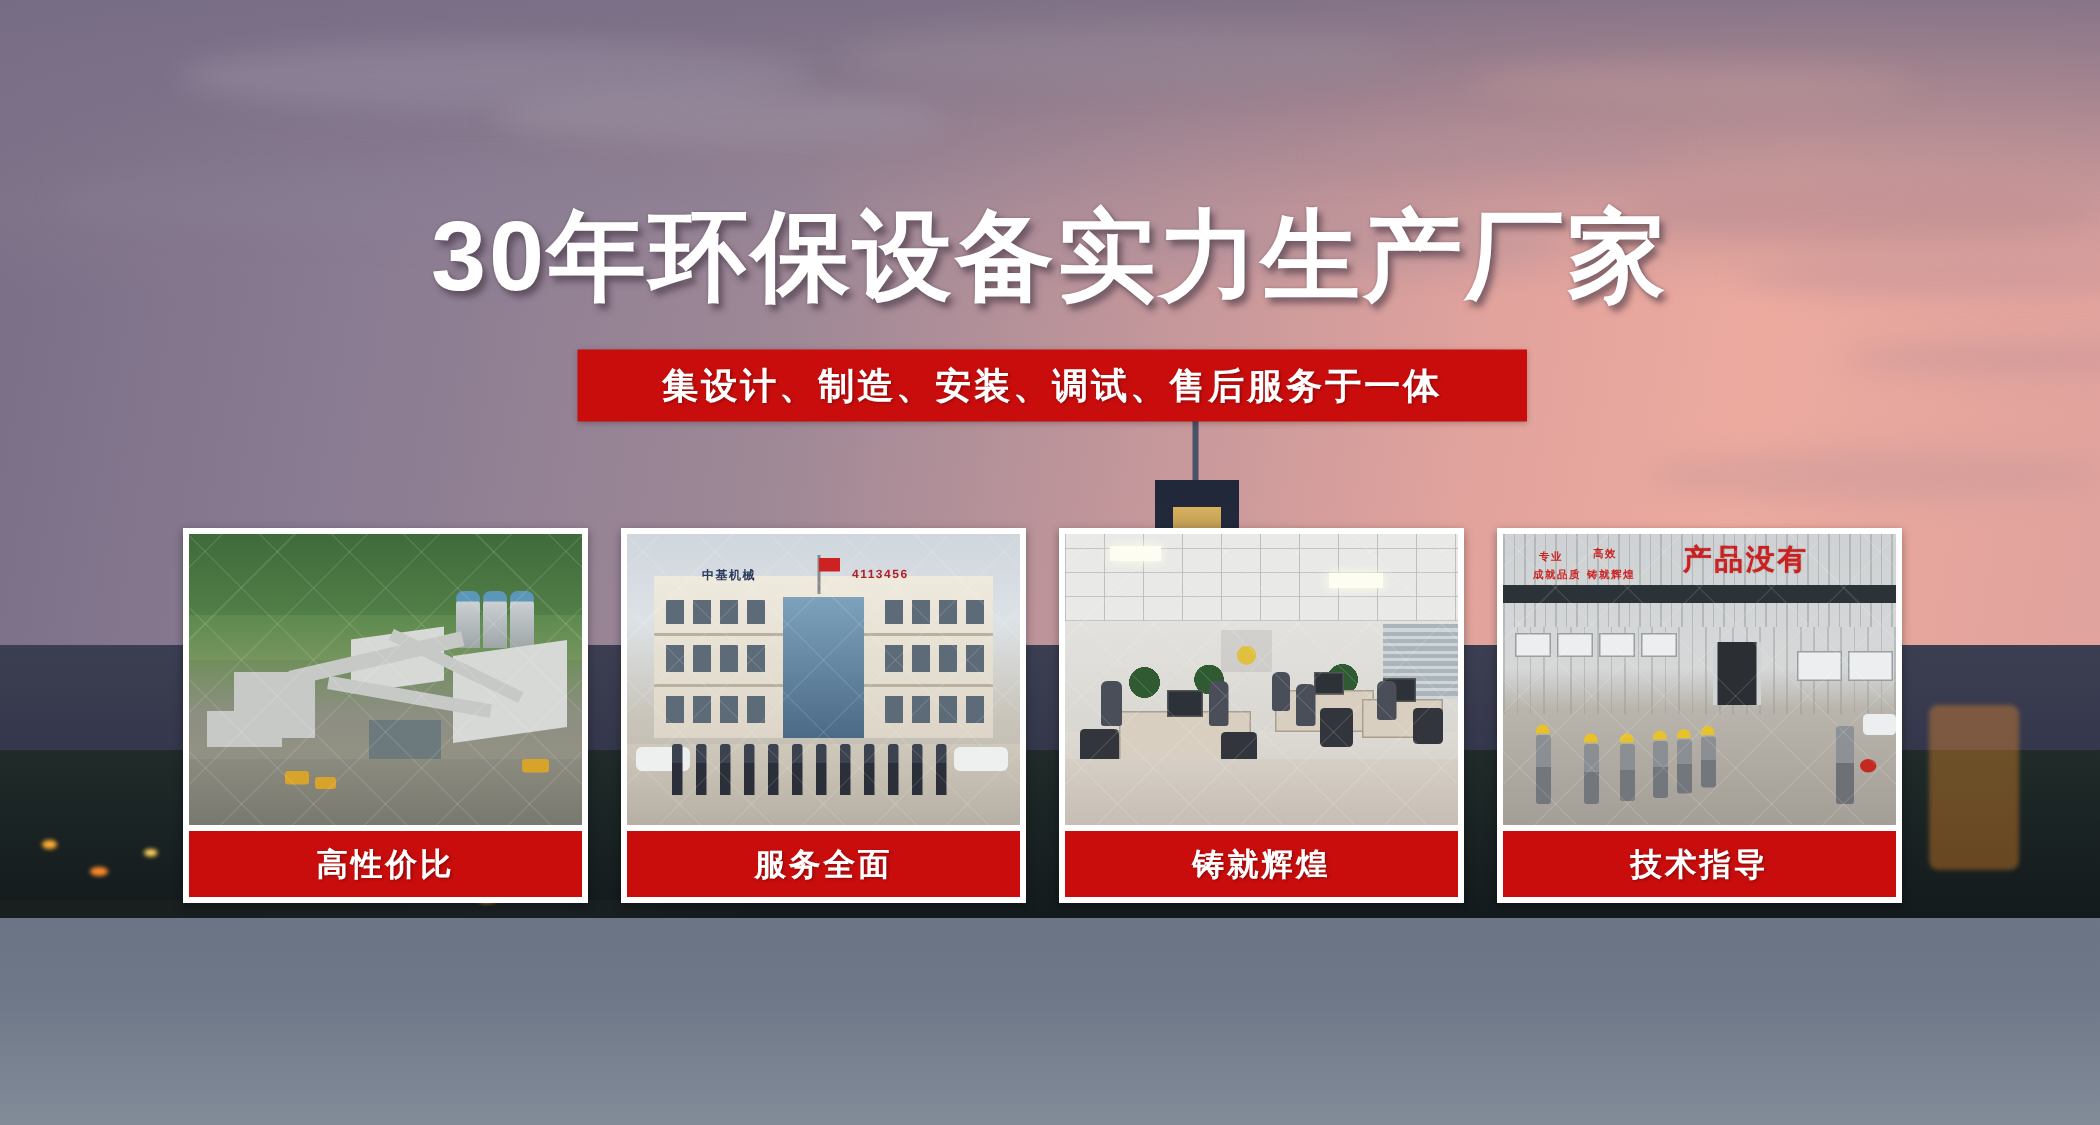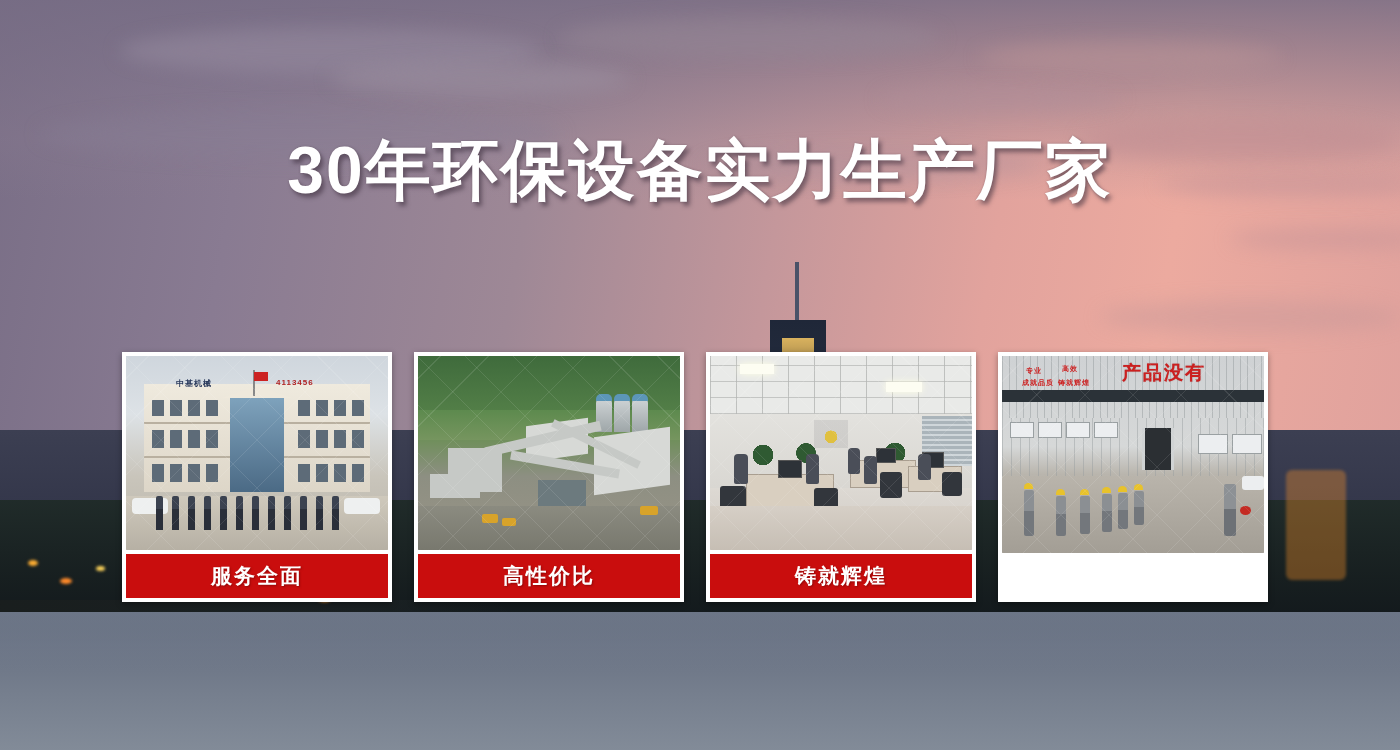--- a/index.html
+++ b/index.html
@@ -264,22 +264,54 @@
   <div class="lights" style="left:232px;top:590px;width:12px;height:6px;background:#ffb23a;"></div>
   <div class="lights" style="left:276px;top:578px;width:9px;height:5px;background:#ffd45a;"></div>
   <div class="lights" style="left:318px;top:596px;width:13px;height:6px;background:#ff9a2a;"></div>
   <div class="lights" style="left:1286px;top:470px;width:60px;height:110px;background:rgba(255,150,40,.35);border-radius:6px;"></div>
   <div class="lights" style="left:1210px;top:500px;width:40px;height:80px;background:rgba(255,170,60,.28);border-radius:6px;"></div>
   <div class="river"></div>
   <div class="river-shine"></div>
 
   <div class="headline">30年环保设备实力生产厂家</div>
 
+  <div class="subbanner">
+    <span>集设计、制造、安装、调试、售后服务于一体</span>
+  </div>
 
   <div class="cards">
+
+    <div class="card">
+      <div class="card-photo p2">
+        <div class="forest"></div>
+        <div class="forest2"></div>
+        <div class="silo" style="left:178px;"></div>
+        <div class="silo" style="left:196px;"></div>
+        <div class="silo" style="left:214px;"></div>
+        <div class="silo-top" style="left:178px;top:38px;"></div>
+        <div class="silo-top" style="left:196px;top:38px;"></div>
+        <div class="silo-top" style="left:214px;top:38px;"></div>
+        <div class="hall" style="left:176px;top:76px;width:76px;height:58px;"></div>
+        <div class="hall" style="left:108px;top:66px;width:62px;height:36px;"></div>
+        <div class="conv" style="left:66px;top:78px;width:118px;height:10px;transform:rotate(-13deg);"></div>
+        <div class="conv" style="left:92px;top:104px;width:110px;height:9px;transform:rotate(10deg);"></div>
+        <div class="conv" style="left:130px;top:84px;width:96px;height:8px;transform:rotate(26deg);"></div>
+        <div class="conv" style="left:30px;top:92px;width:54px;height:44px;"></div>
+        <div class="conv" style="left:12px;top:118px;width:50px;height:24px;"></div>
+        <div class="conv" style="left:120px;top:124px;width:48px;height:26px;background:#6c7a7e;"></div>
+        <div class="yard"></div>
+        <div class="mach" style="left:64px;top:158px;width:16px;height:9px;"></div>
+        <div class="mach" style="left:84px;top:162px;width:14px;height:8px;"></div>
+        <div class="mach" style="left:222px;top:150px;width:18px;height:9px;"></div>
+        <div class="wm"></div>
+      </div>
+      <div class="card-label">
+        <span>高性价比</span>
+      </div>
+    </div>
 
     <div class="card">
       <div class="card-photo p1">
         <div class="bldg"></div>
         <div class="floor" style="top:66px;"></div>
         <div class="floor" style="top:100px;"></div>
         <div class="win" style="left:26px;top:44px;width:12px;height:16px;"></div>
         <div class="win" style="left:44px;top:44px;width:12px;height:16px;"></div>
         <div class="win" style="left:62px;top:44px;width:12px;height:16px;"></div>
         <div class="win" style="left:80px;top:44px;width:12px;height:16px;"></div>
@@ -325,49 +357,20 @@
         <div class="person" style="left:190px;"></div>
         <div class="person" style="left:206px;"></div>
         <div class="wm"></div>
       </div>
       <div class="card-label">
         <span>服务全面</span>
       </div>
     </div>
 
     <div class="card">
-      <div class="card-photo p2">
-        <div class="forest"></div>
-        <div class="forest2"></div>
-        <div class="silo" style="left:178px;"></div>
-        <div class="silo" style="left:196px;"></div>
-        <div class="silo" style="left:214px;"></div>
-        <div class="silo-top" style="left:178px;top:38px;"></div>
-        <div class="silo-top" style="left:196px;top:38px;"></div>
-        <div class="silo-top" style="left:214px;top:38px;"></div>
-        <div class="hall" style="left:176px;top:76px;width:76px;height:58px;"></div>
-        <div class="hall" style="left:108px;top:66px;width:62px;height:36px;"></div>
-        <div class="conv" style="left:66px;top:78px;width:118px;height:10px;transform:rotate(-13deg);"></div>
-        <div class="conv" style="left:92px;top:104px;width:110px;height:9px;transform:rotate(10deg);"></div>
-        <div class="conv" style="left:130px;top:84px;width:96px;height:8px;transform:rotate(26deg);"></div>
-        <div class="conv" style="left:30px;top:92px;width:54px;height:44px;"></div>
-        <div class="conv" style="left:12px;top:118px;width:50px;height:24px;"></div>
-        <div class="conv" style="left:120px;top:124px;width:48px;height:26px;background:#6c7a7e;"></div>
-        <div class="yard"></div>
-        <div class="mach" style="left:64px;top:158px;width:16px;height:9px;"></div>
-        <div class="mach" style="left:84px;top:162px;width:14px;height:8px;"></div>
-        <div class="mach" style="left:222px;top:150px;width:18px;height:9px;"></div>
-        <div class="wm"></div>
-      </div>
-      <div class="card-label">
-        <span>高性价比</span>
-      </div>
-    </div>
-
-    <div class="card">
       <div class="card-photo p3">
         <div class="ceil"></div>
         <div class="panel" style="left:30px;top:8px;width:34px;height:10px;"></div>
         <div class="panel" style="left:176px;top:26px;width:36px;height:10px;"></div>
         <div class="wall"></div>
         <div class="logo"></div>
         <div class="blind"></div>
         <div class="plant" style="left:40px;top:88px;width:26px;height:22px;"></div>
         <div class="plant" style="left:84px;top:86px;width:24px;height:22px;"></div>
         <div class="plant" style="left:172px;top:86px;width:26px;height:22px;"></div>
@@ -422,16 +425,19 @@
         <div class="helmet" style="left:100px;top:131px;"></div>
         <div class="worker" style="left:116px;top:137px;height:36px;"></div>
         <div class="helmet" style="left:116px;top:130px;"></div>
         <div class="worker" style="left:132px;top:135px;height:34px;"></div>
         <div class="helmet" style="left:132px;top:128px;"></div>
         <div class="lead" style="left:222px;top:128px;height:52px;"></div>
         <div class="redhat" style="left:238px;top:150px;"></div>
         <div class="car" style="position:absolute;left:240px;top:120px;width:22px;height:14px;background:#eceef0;border-radius:3px;"></div>
         <div class="wm"></div>
       </div>
+      <div class="card-label">
+        <span>技术指导</span>
+      </div>
     </div>
 
   </div>
 </div>
 
 </body></html>

